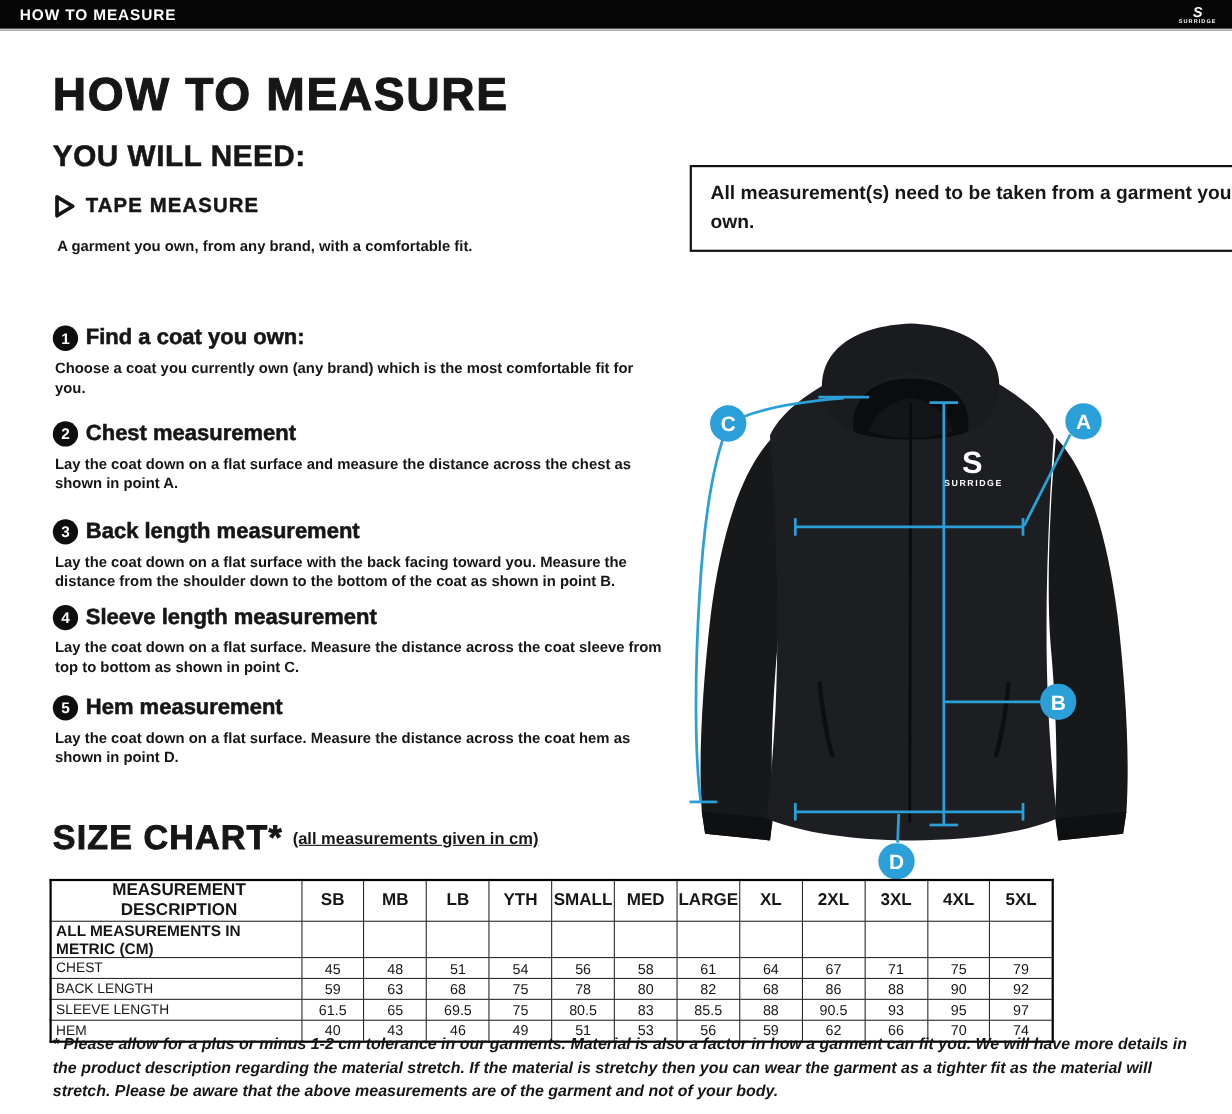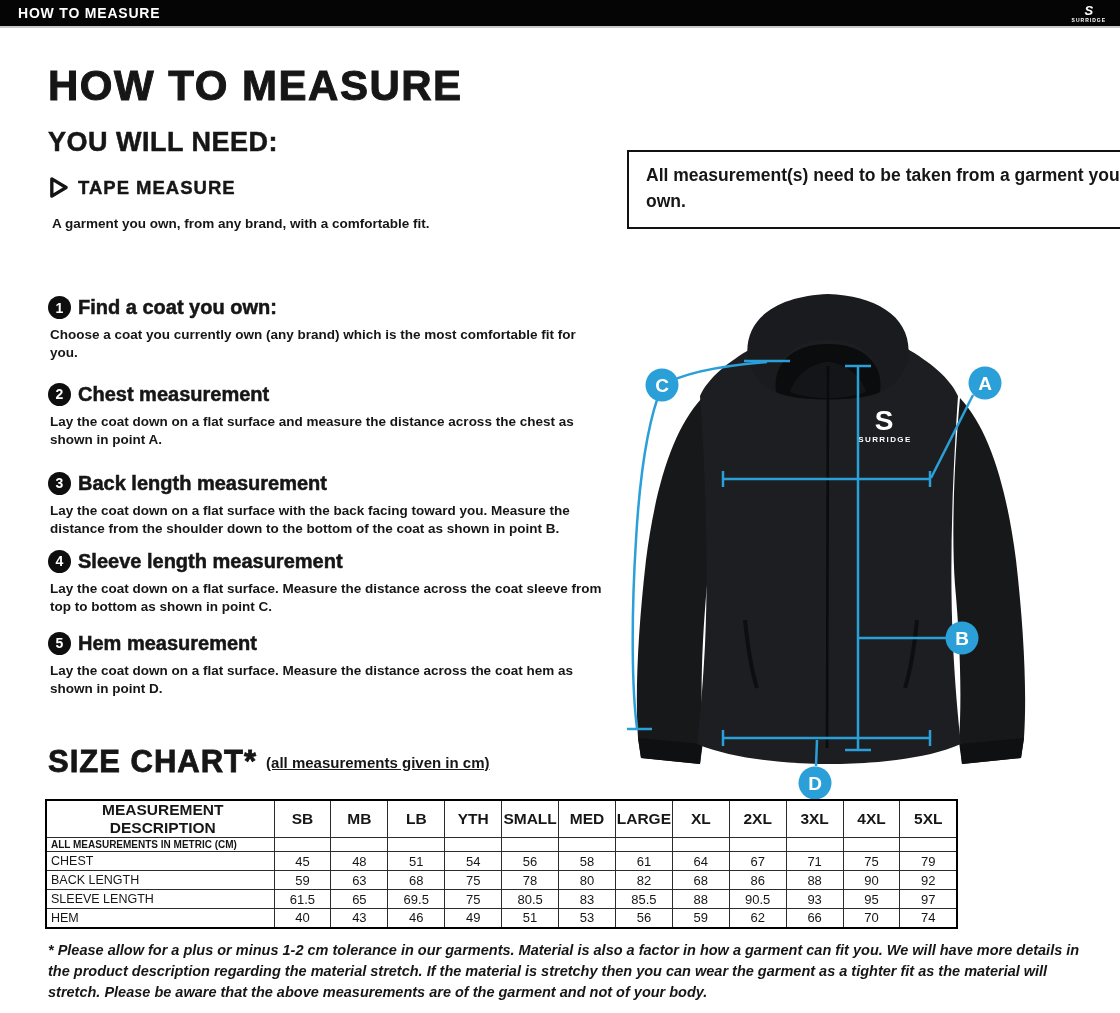--- a/index.html
+++ b/index.html
@@ -30,21 +30,21 @@
   }
   .h2 {
     position:absolute; left:48px; top:127px;
     font-size:27px; font-weight:bold; letter-spacing:0.5px;
     -webkit-text-stroke:0.5px #161616;
   }
 
   
   .needs { position:absolute; left:48px; top:176px; width:560px; }
   .need { margin-bottom:17px; }
-  .need-head { display:flex; align-items:center; gap:9px; }
+  .need-head { display:flex; gap:9px; }
   .tri { width:21px; height:23px; }
   .tri polygon { fill:#ffffff; stroke:#141414; stroke-width:3.5; stroke-linejoin:round; }
   .need-title { font-size:18.5px; font-weight:bold; letter-spacing:1px; -webkit-text-stroke:0.4px #161616; }
   .need-desc { font-size:13.5px; font-weight:bold; margin:3px 0 0 4px; }
   .need:nth-child(2) .need-desc { margin-top:9px; }
 
   
   .steps { position:absolute; left:48px; top:296px; width:575px; }
   .step-head { display:flex; align-items:center; gap:7px; }
   .step-num {
@@ -77,21 +77,21 @@
   .sizechart-title { font-size:31px; font-weight:bold; letter-spacing:1px; -webkit-text-stroke:0.8px #161616; }
   .sizechart-sub { font-size:15px; font-weight:bold;text-decoration:underline; }
 
   table.sizes {
     position:absolute; left:45px; top:799px; width:913px;
     border-collapse:collapse; table-layout:fixed; border:2px solid #000;
   }
   .sizes th, .sizes td { border:1px solid #2b2b2b; padding:0; }
   .sizes thead th { height:27px; font-size:15.5px; font-weight:bold; text-align:center; }
   .sizes thead th.desc { text-align:center; padding-left:5px; }
-  .sizes tr.unit td { height:14px; font-size:10px; font-weight:bold; text-align:left; padding-left:4px; }
+  .sizes tr.unit td { height:14px; font-size:14px; font-weight:bold; text-align:left; padding-left:4px; }
   .sizes tbody td { height:19px; font-size:13px; text-align:center; }
   .sizes tbody td.label { text-align:left; padding-left:4px; font-size:12.5px; }
 
   
   .footnote {
     position:absolute; left:48px; top:940px; width:1048px;
     font-size:14.5px; font-weight:bold; font-style:italic; line-height:1.45;
   }
 </style>
 </head>

